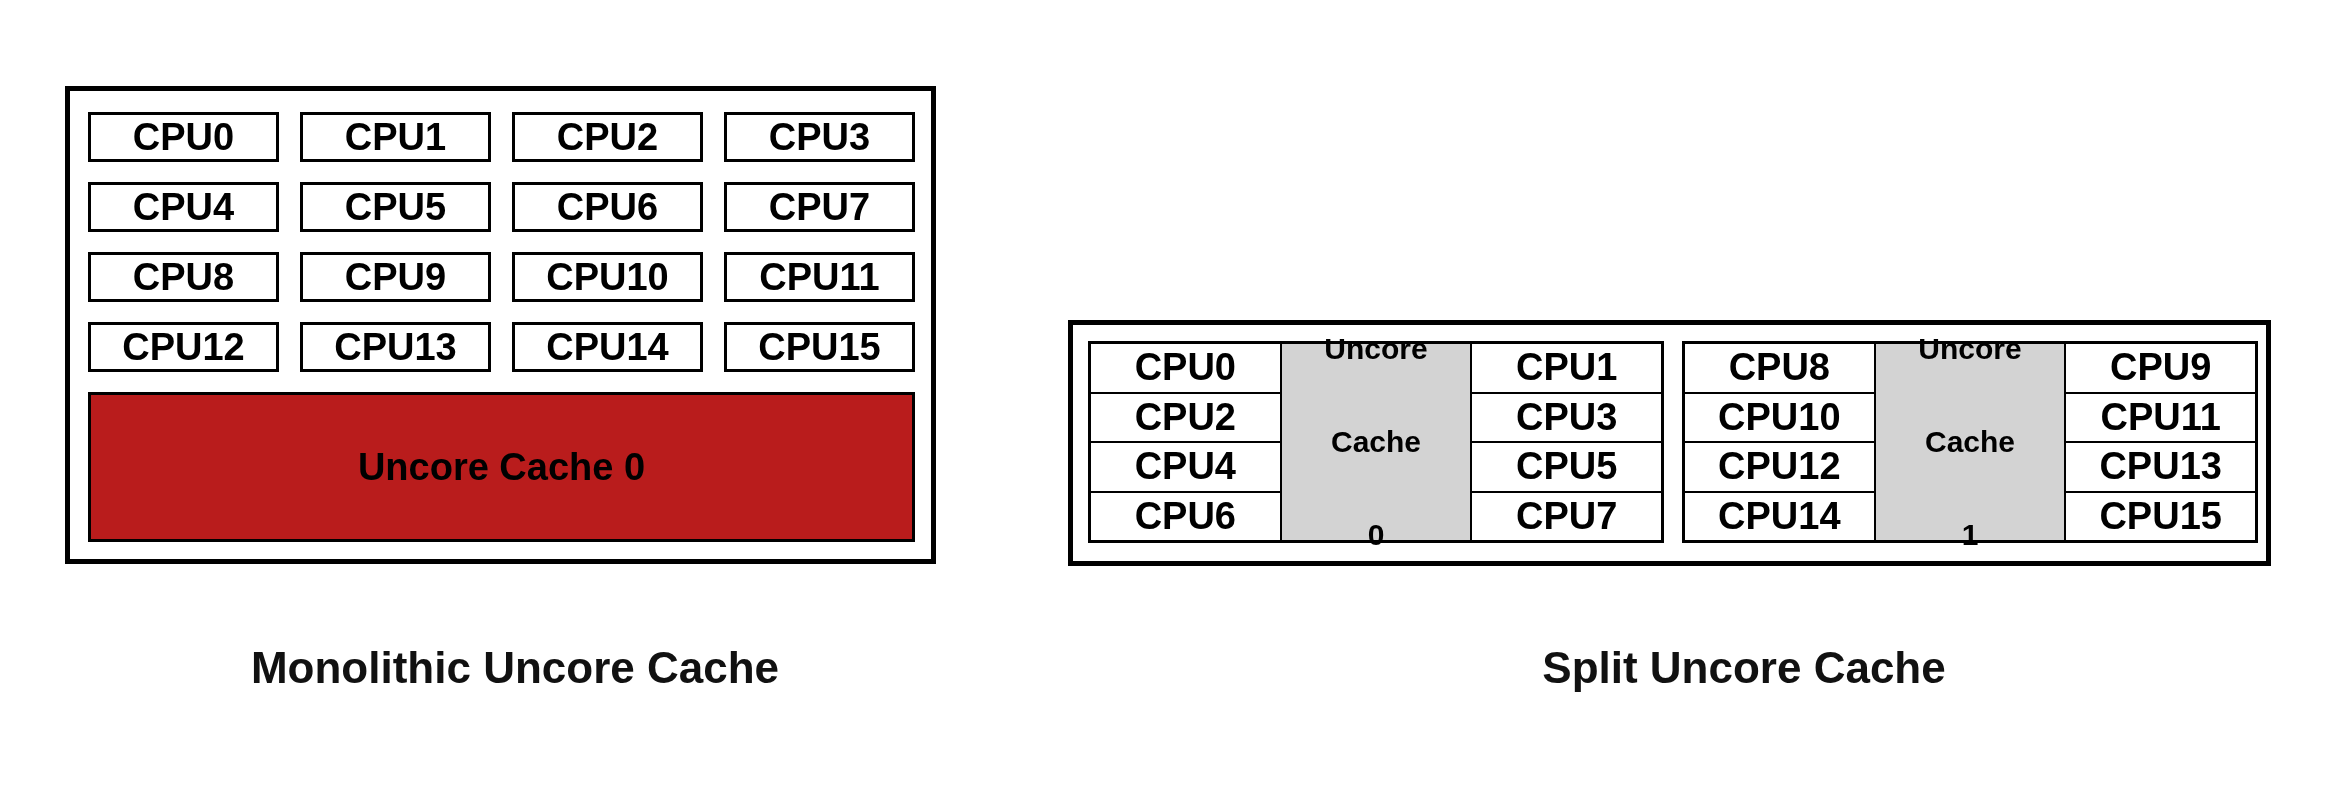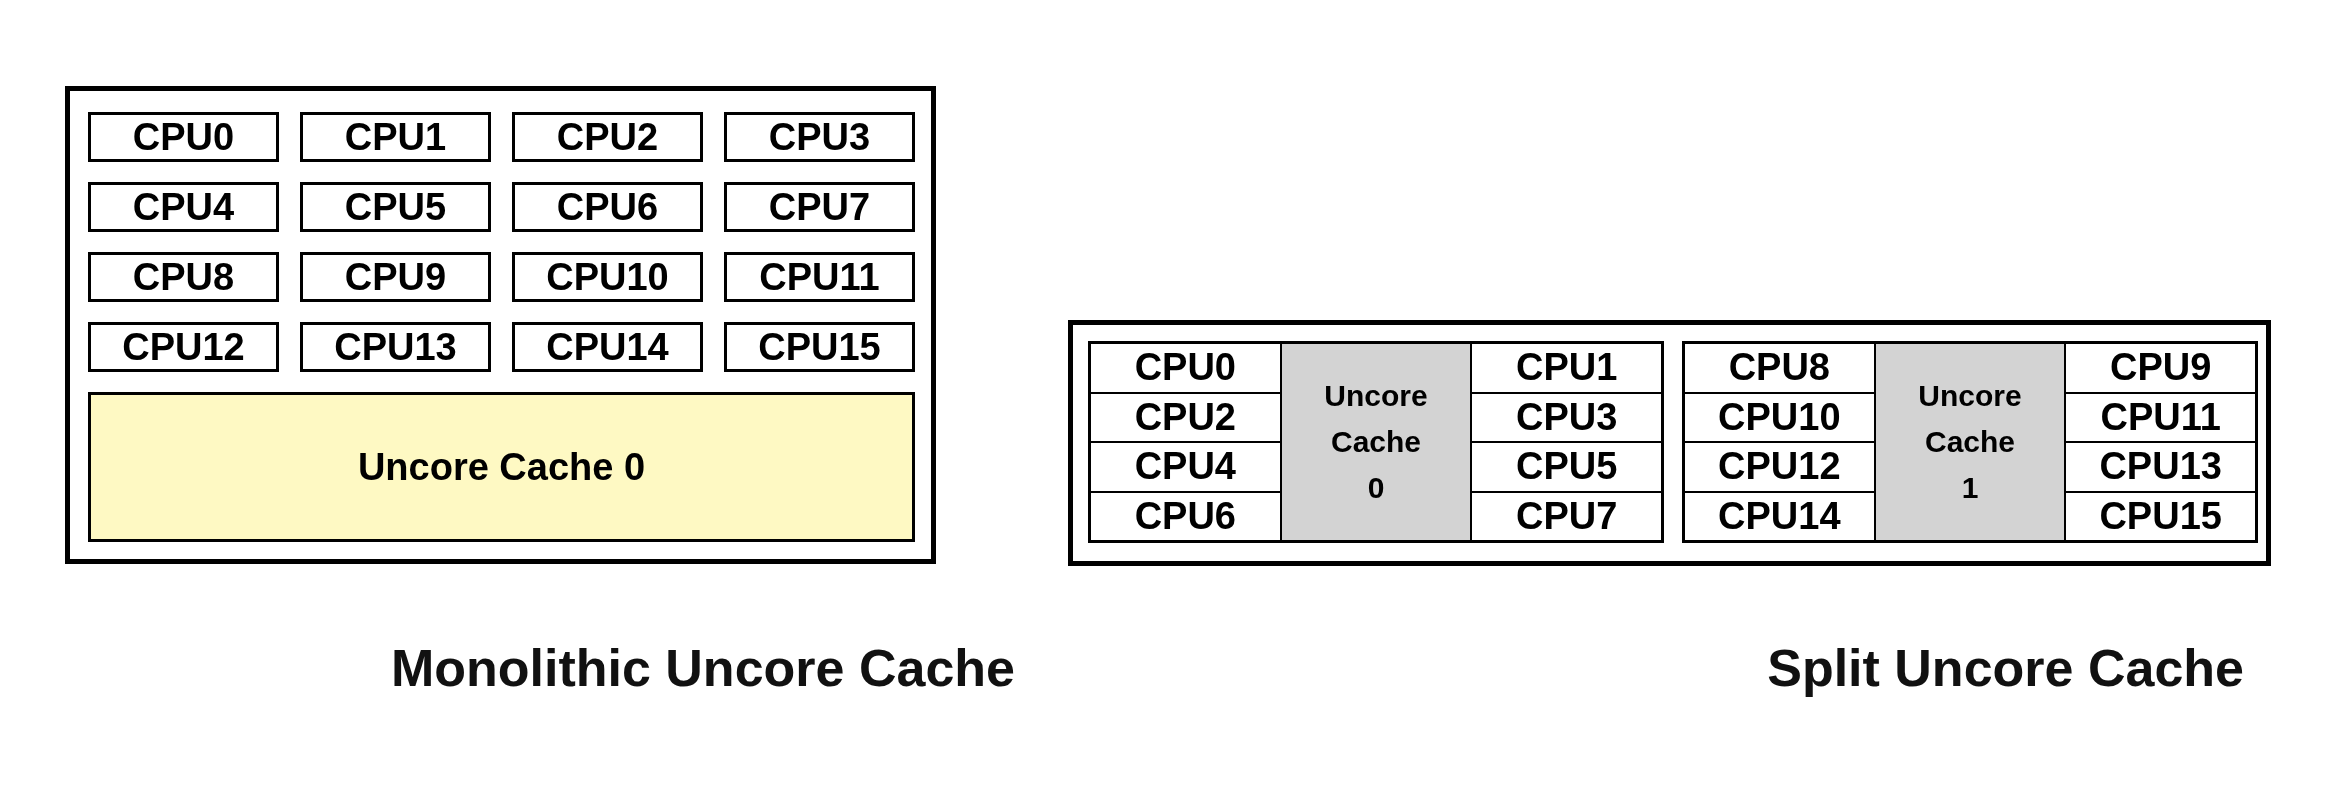--- a/index.html
+++ b/index.html
@@ -31,21 +31,21 @@
   .cpu-box {
     border: 3px solid #000; box-sizing: border-box;
     background: #fff;
     display: flex; align-items: center; justify-content: center;
     font-size: 38px; line-height: 44px;
   }
   .mono-cache {
     position: absolute; left: 18px; top: 301px;
     width: 827px; height: 150px;
     border: 3px solid #000; box-sizing: border-box;
-    background: #fef9c3;
+    background: #b91c1c;
     display: flex; align-items: center; justify-content: center;
     font-size: 38px;
   }
 
   
   .split-box {
     position: absolute; left: 1068px; top: 320px;
     width: 1203px; height: 246px;
     border: 5px solid #000; box-sizing: border-box;
     background: #fff;
@@ -69,28 +69,29 @@
   }
   .c1 { grid-column: 1; } .c3 { grid-column: 3; }
   .r1 { grid-row: 1; } .r2 { grid-row: 2; } .r3 { grid-row: 3; } .r4 { grid-row: 4; }
   .cache-cell {
     grid-column: 2; grid-row: 1 / span 4;
     background: #d3d3d3;
     display: flex; flex-direction: column;
     align-items: center; justify-content: center;
     font-size: 30px; line-height: 46px;
     text-align: center;
+    gap: 47px;
   }
 
   
   .caption {
     position: absolute; top: 642px;
     width: 1000px;
-    text-align: right;
-    font-size: 52px; line-height: 52px;
+    text-align: center;
+    font-size: 44px; line-height: 52px;
     color: #111111;
   }
   .caption.mono-cap  { left: 15px;   }
   .caption.split-cap { left: 1244px; }
 </style>
 </head>
 <body>
 
 <div class="mono-box">
   <div class="mono-grid">

